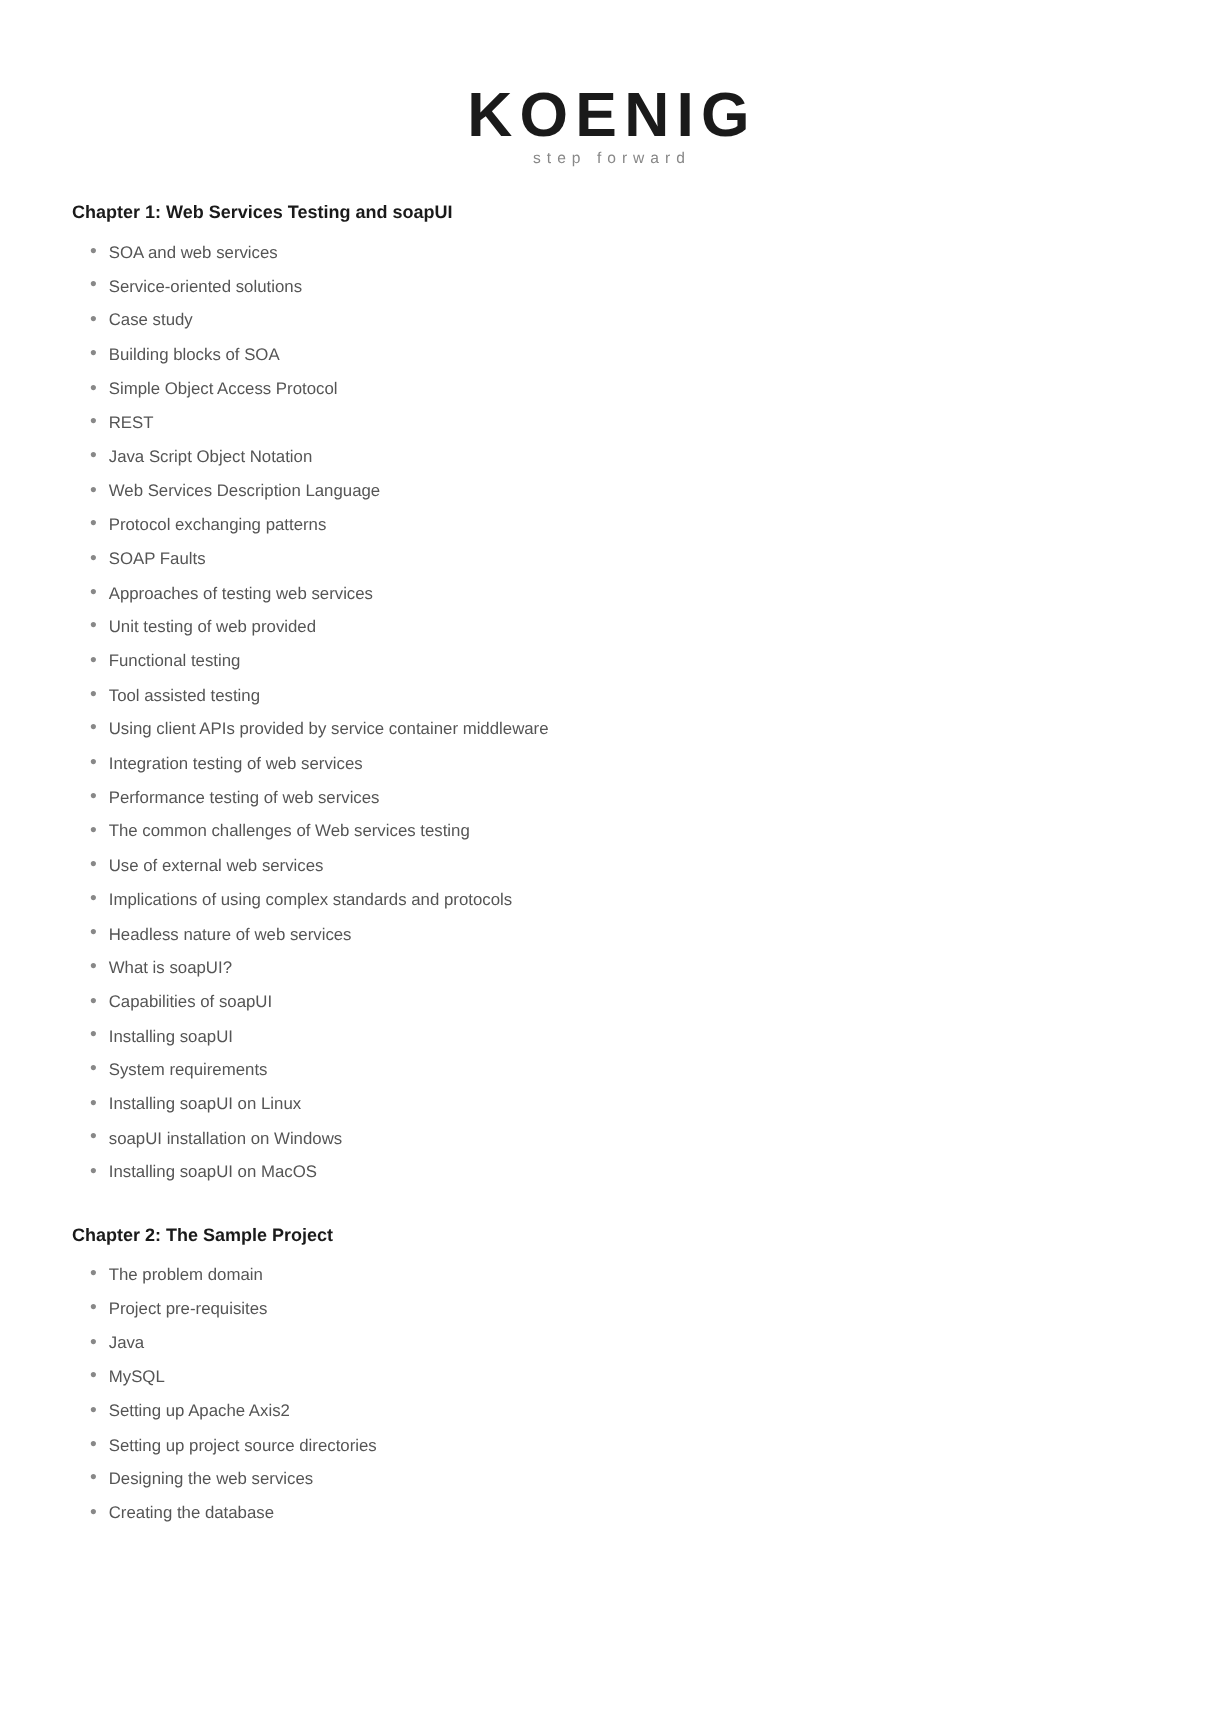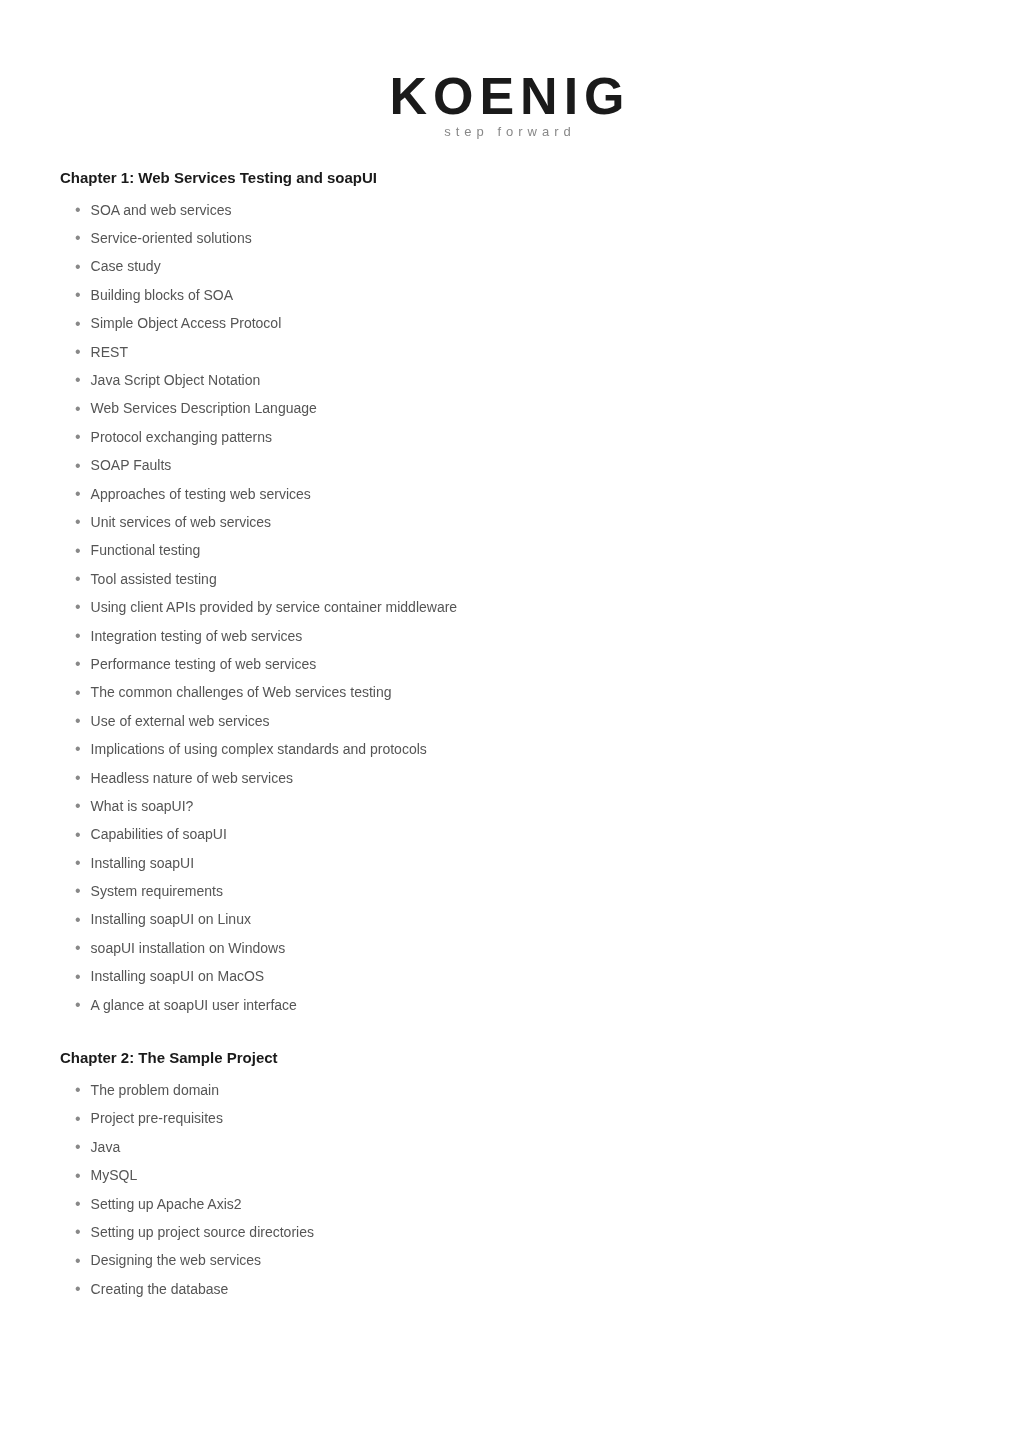--- a/index.html
+++ b/index.html
@@ -122,21 +122,21 @@
           <li>
             <span>Protocol exchanging patterns</span>
           </li>
           <li>
             <span>SOAP Faults</span>
           </li>
           <li>
             <span>Approaches of testing web services</span>
           </li>
           <li>
-            <span>Unit services of web services</span>
+            <span>Unit testing of web provided</span>
           </li>
           <li>
             <span>Functional testing</span>
           </li>
           <li>
             <span>Tool assisted testing</span>
           </li>
           <li>
             <span>Using client APIs provided by service container middleware</span>
           </li>
@@ -171,23 +171,20 @@
             <span>System requirements</span>
           </li>
           <li>
             <span>Installing soapUI on Linux</span>
           </li>
           <li>
             <span>soapUI installation on Windows</span>
           </li>
           <li>
             <span>Installing soapUI on MacOS</span>
-          </li>
-          <li>
-            <span>A glance at soapUI user interface</span>
           </li>
         </ul>
       </div>
       <div class="section-gap">
         <div class="chapter-heading">Chapter 2: The Sample Project</div>
         <ul class="bullet-list">
           <li>
             <span>The problem domain</span>
           </li>
           <li>

